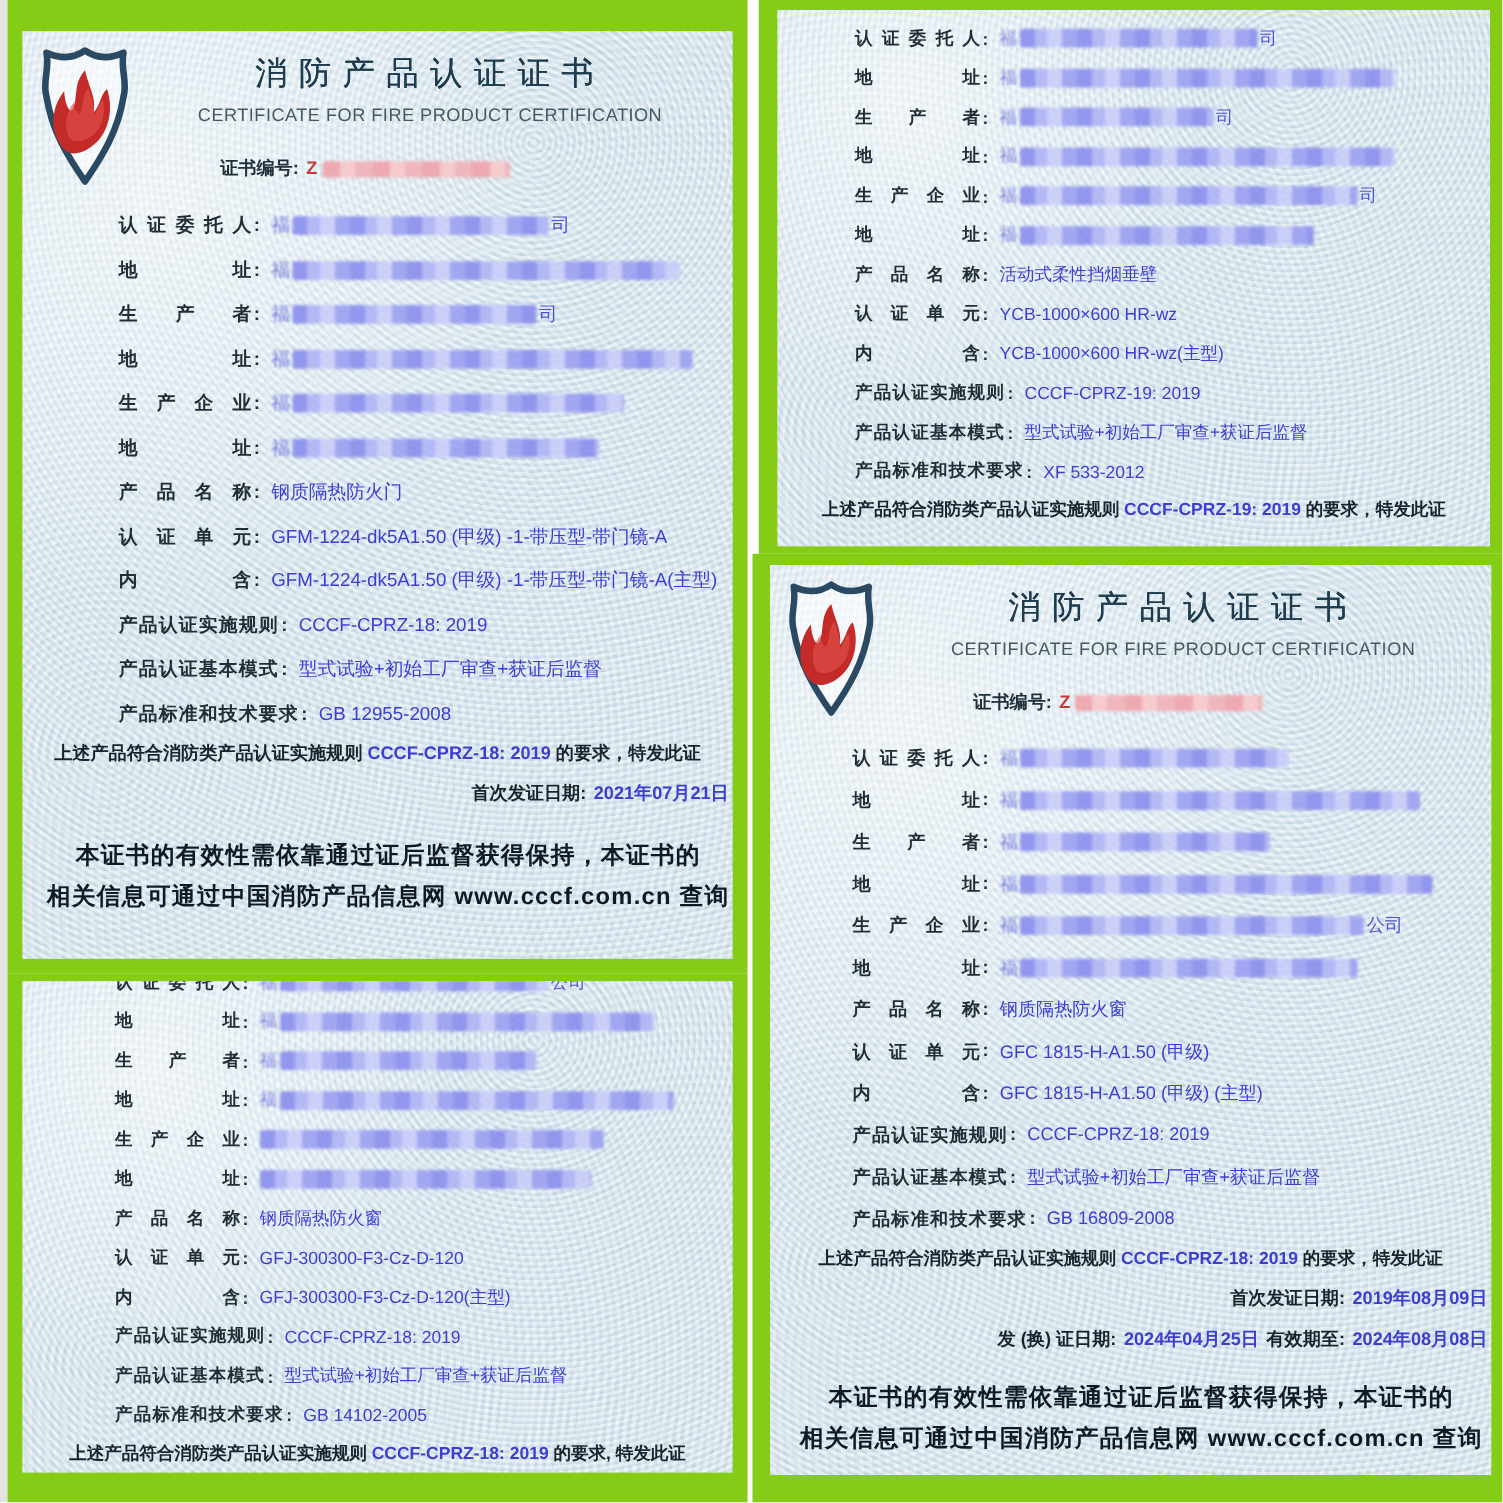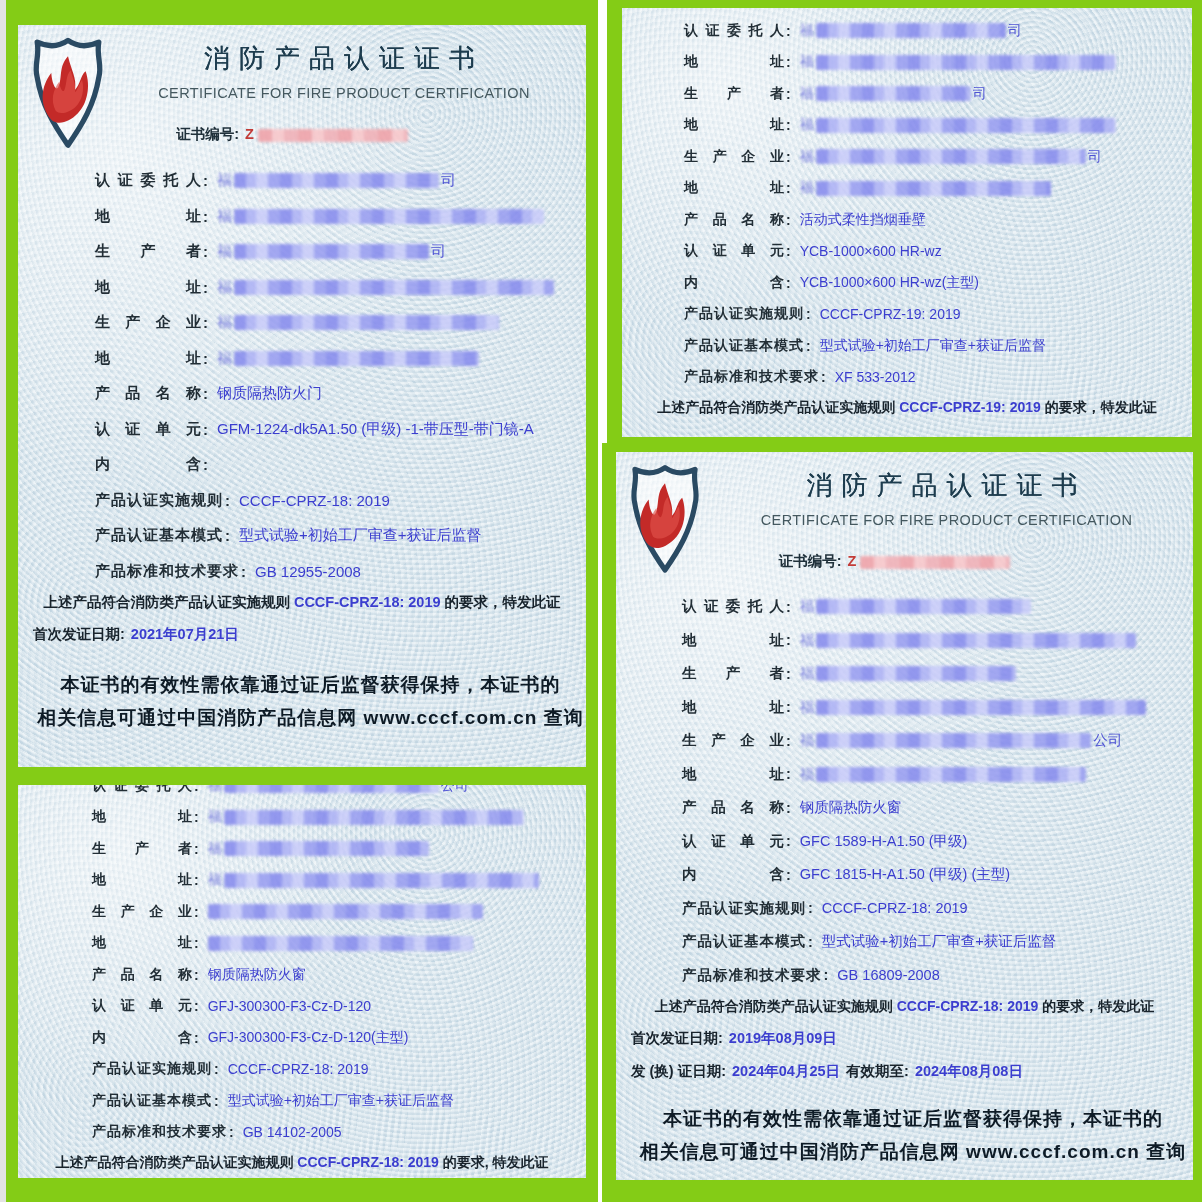--- a/index.html
+++ b/index.html
@@ -62,21 +62,21 @@
       rgba(238,164,170,.92) 0 14px, rgba(247,199,203,.92) 14px 26px,
       rgba(240,178,184,.92) 26px 40px);
   }
   .redact-prefix{color:#6d72dd;filter:blur(.9px);opacity:.95;}
   .redact-suffix{color:#4d52d4;filter:blur(.5px);}
 
   
   .statement{text-align:center;font-size:14px;color:#18232c;font-weight:600;margin-top:6px;}
   .c-tl .statement{font-size:14.5px;margin-top:4px;}
   .statement .blue, .dateline .blue{color:#3b3ecf;}
-  .dateline{text-align:left;font-size:14.5px;color:#18232c;font-weight:600;margin-left:12px;}
+  .dateline{text-align:right;font-size:14.5px;color:#18232c;font-weight:600;}
   .dl-first{margin-top:13px;}
   .dl-re{margin-top:14px;}
   .dateline span{margin:0 3px;}
   .notices{margin-top:25px;text-align:center;padding-left:17px;}
   .notice{font-size:19px;font-weight:700;color:#0e1b26;line-height:1.72;letter-spacing:1px;}
   .c-br .notices{margin-top:22px;}
 
   .c-bl .fields{margin-top:-15px;}
   .c-tr .fields{padding-top:7px;}
 </style>
@@ -163,20 +163,23 @@
         <div class="row">
           <span class="lbl short">认证单元</span>
           <span class="colon">:</span>
           <span class="val">
             <span>GFM-1224-dk5A1.50 (甲级) -1-带压型-带门镜-A</span>
           </span>
         </div>
         <div class="row">
           <span class="lbl short">内含</span>
           <span class="colon">:</span>
+          <span class="val">
+            <span>GFM-1224-dk5A1.50 (甲级) -1-带压型-带门镜-A(主型)</span>
+          </span>
         </div>
         <div class="row">
           <span class="lbl long">产品认证实施规则</span>
           <span class="colon">:</span>
           <span class="val">
             <span>CCCF-CPRZ-18: 2019</span>
           </span>
         </div>
         <div class="row">
           <span class="lbl long">产品认证基本模式</span>
@@ -479,21 +482,21 @@
           <span class="lbl short">产品名称</span>
           <span class="colon">:</span>
           <span class="val">
             <span>钢质隔热防火窗</span>
           </span>
         </div>
         <div class="row">
           <span class="lbl short">认证单元</span>
           <span class="colon">:</span>
           <span class="val">
-            <span>GFC 1589-H-A1.50 (甲级)</span>
+            <span>GFC 1815-H-A1.50 (甲级)</span>
           </span>
         </div>
         <div class="row">
           <span class="lbl short">内含</span>
           <span class="colon">:</span>
           <span class="val">
             <span>GFC 1815-H-A1.50 (甲级) (主型)</span>
           </span>
         </div>
         <div class="row">

